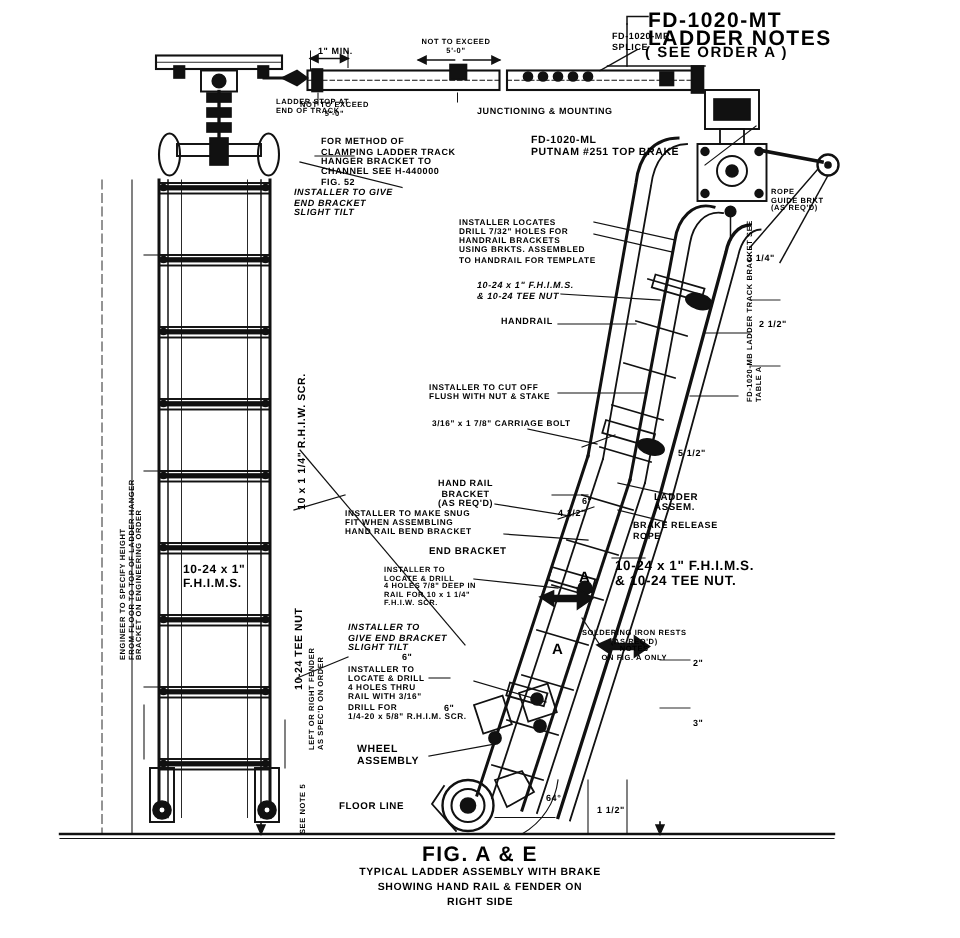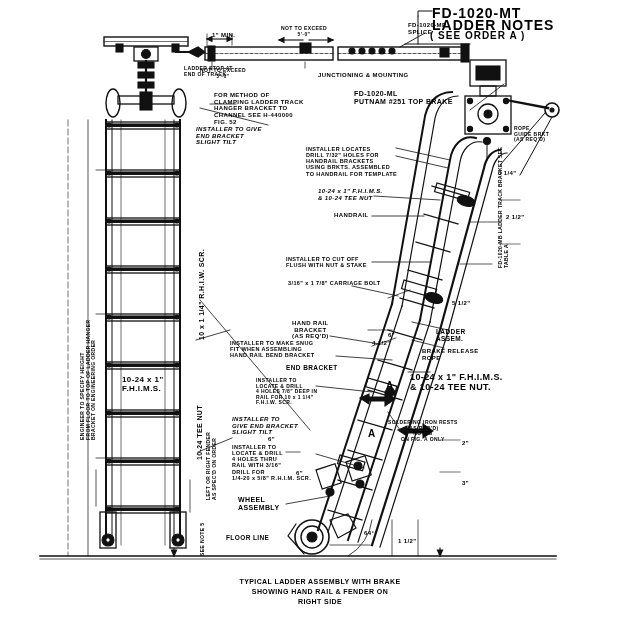--- a/index.html
+++ b/index.html
@@ -401,17 +401,18 @@
   <div class="lbl s6" style="left:372px;top:340px;">4 1/2"</div>
   <div class="lbl s6" style="left:498px;top:170px;">3 1/4"</div>
   <div class="lbl s6" style="left:506px;top:214px;">2 1/2"</div>
   <div class="lbl s6" style="left:462px;top:440px;">2"</div>
   <div class="lbl s6" style="left:462px;top:480px;">3"</div>
   <div class="lbl s6" style="left:364px;top:530px;">64°</div>
   <div class="lbl s6" style="left:398px;top:538px;">1 1/2"</div>
   <div class="lbl s10" style="left:386px;top:380px;">A</div>
   <div class="lbl s10" style="left:368px;top:428px;">A</div>
 
+  <div class="lbl s11 ctr cap" style="left:240px;top:562px;width:160px;">FIG. A &amp; E</div>
   <div class="lbl s7 ctr" style="left:200px;top:578px;width:240px;">TYPICAL LADDER ASSEMBLY WITH BRAKE</div>
   <div class="lbl s7 ctr" style="left:200px;top:588px;width:240px;">SHOWING HAND RAIL &amp; FENDER ON</div>
   <div class="lbl s7 ctr" style="left:200px;top:598px;width:240px;">RIGHT SIDE</div>
 
 </div>
 
 </body></html>

